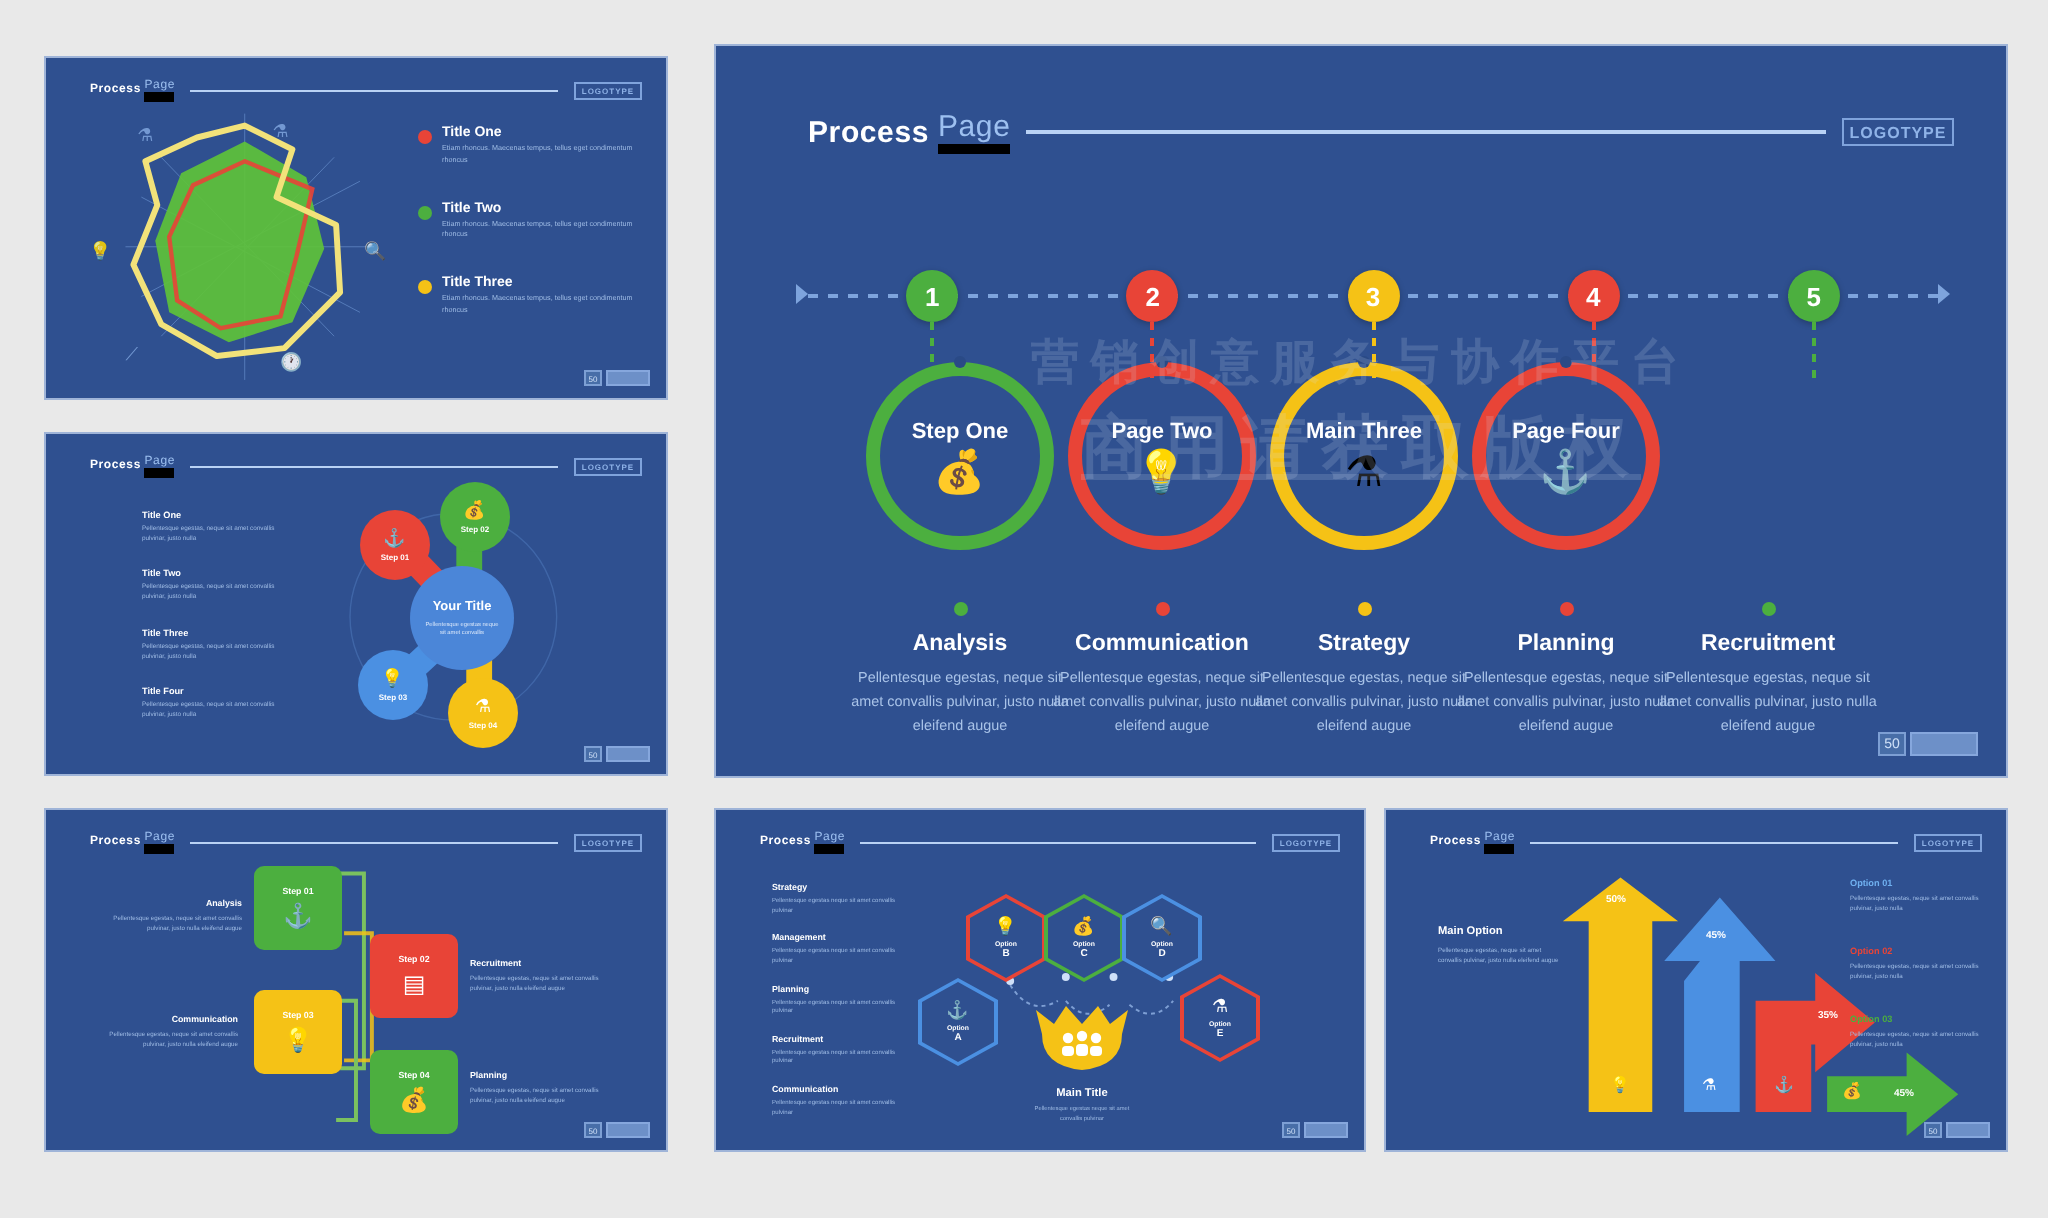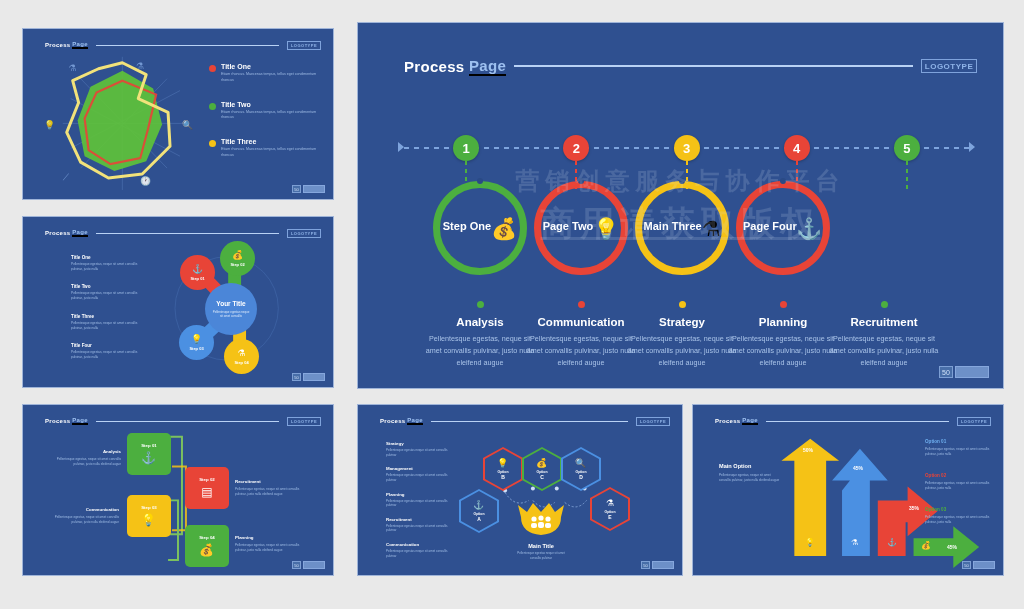--- a/index.html
+++ b/index.html
@@ -14,22 +14,22 @@
   .slide {
     position: absolute;
     background: #2f5090;
     border: 1px solid #9fb4d8;
     overflow: hidden;
   }
 
   
   .hdr { position: absolute; left: 0; right: 0; display: flex; align-items: center; }
   .hdr .t1 { color: #ffffff; font-weight: bold; letter-spacing: .3px; }
-  .hdr .t2 { color: #9dc0f0; font-weight: bold; letter-spacing: .3px;
-             border-bottom: 2px solid #000000; margin-left: .3em; }
+  .hdr .t2 { color: #9dc0f0; font-weight: normal; letter-spacing: .3px;
+             border-bottom: 5px solid #000000; margin-left: .3em; }
   .hdr .rule { flex: 1; height: 2px; background: #b9d2f5; margin: 0 8px; }
   .hdr .logo { border: 1px solid #7fa3dc; color: #8fb3e8; text-align: center;
                letter-spacing: .5px; font-weight: bold; }
 
   .pgnum { position: absolute; display: flex; align-items: center; gap: 2px; }
   .pgnum .sq { background: #486ea8; border: 1px solid #7d9fd4; color: #cfe0f8;
                display: flex; align-items: center; justify-content: center; }
   .pgnum .bar { background: #6d90c8; border: 1px solid #86a7dd; }
 
   
@@ -71,21 +71,21 @@
 
   .numdot { position: absolute; width: 26px; height: 26px; border-radius: 50%;
             top: -6px; margin-left: -13px; color: #fff; font-weight: bold; font-size: 13px;
             display: flex; align-items: center; justify-content: center;
             box-shadow: 0 1px 3px rgba(0,0,0,.25); }
   .stemdash { position: absolute; top: 20px; width: 2px; height: 30px; margin-left: -1px;
               background: repeating-linear-gradient(180deg,currentColor 0 4px,transparent 4px 8px); }
 
   .ring { position: absolute; width: 94px; height: 94px; border-radius: 50%;
           border: 7px solid #fff; margin-left: -47px; top: 158px;
-          display: flex; flex-direction: row; align-items: center; justify-content: center; }
+          display: flex; flex-direction: column; align-items: center; justify-content: center; }
   .ring .rlabel { color: #fff; font-size: 11px; font-weight: bold; margin-bottom: 4px; }
   .ring .ricon { font-size: 21px; line-height: 1; }
   .ring .notch { position: absolute; top: -10px; left: 50%; margin-left: -3px;
                  width: 6px; height: 6px; border-radius: 50%; background: #2a4a86; }
 
   .stepcol { position: absolute; top: 278px; width: 118px; margin-left: -59px; text-align: center; }
   .stepcol .dot { width: 7px; height: 7px; border-radius: 50%; margin: 0 auto 8px; }
   .stepcol .ttl { color: #fff; font-size: 11.5px; font-weight: bold; margin-bottom: 5px; }
   .stepcol .des { color: #a9c3e8; font-size: 7.2px; line-height: 1.65; }
 

